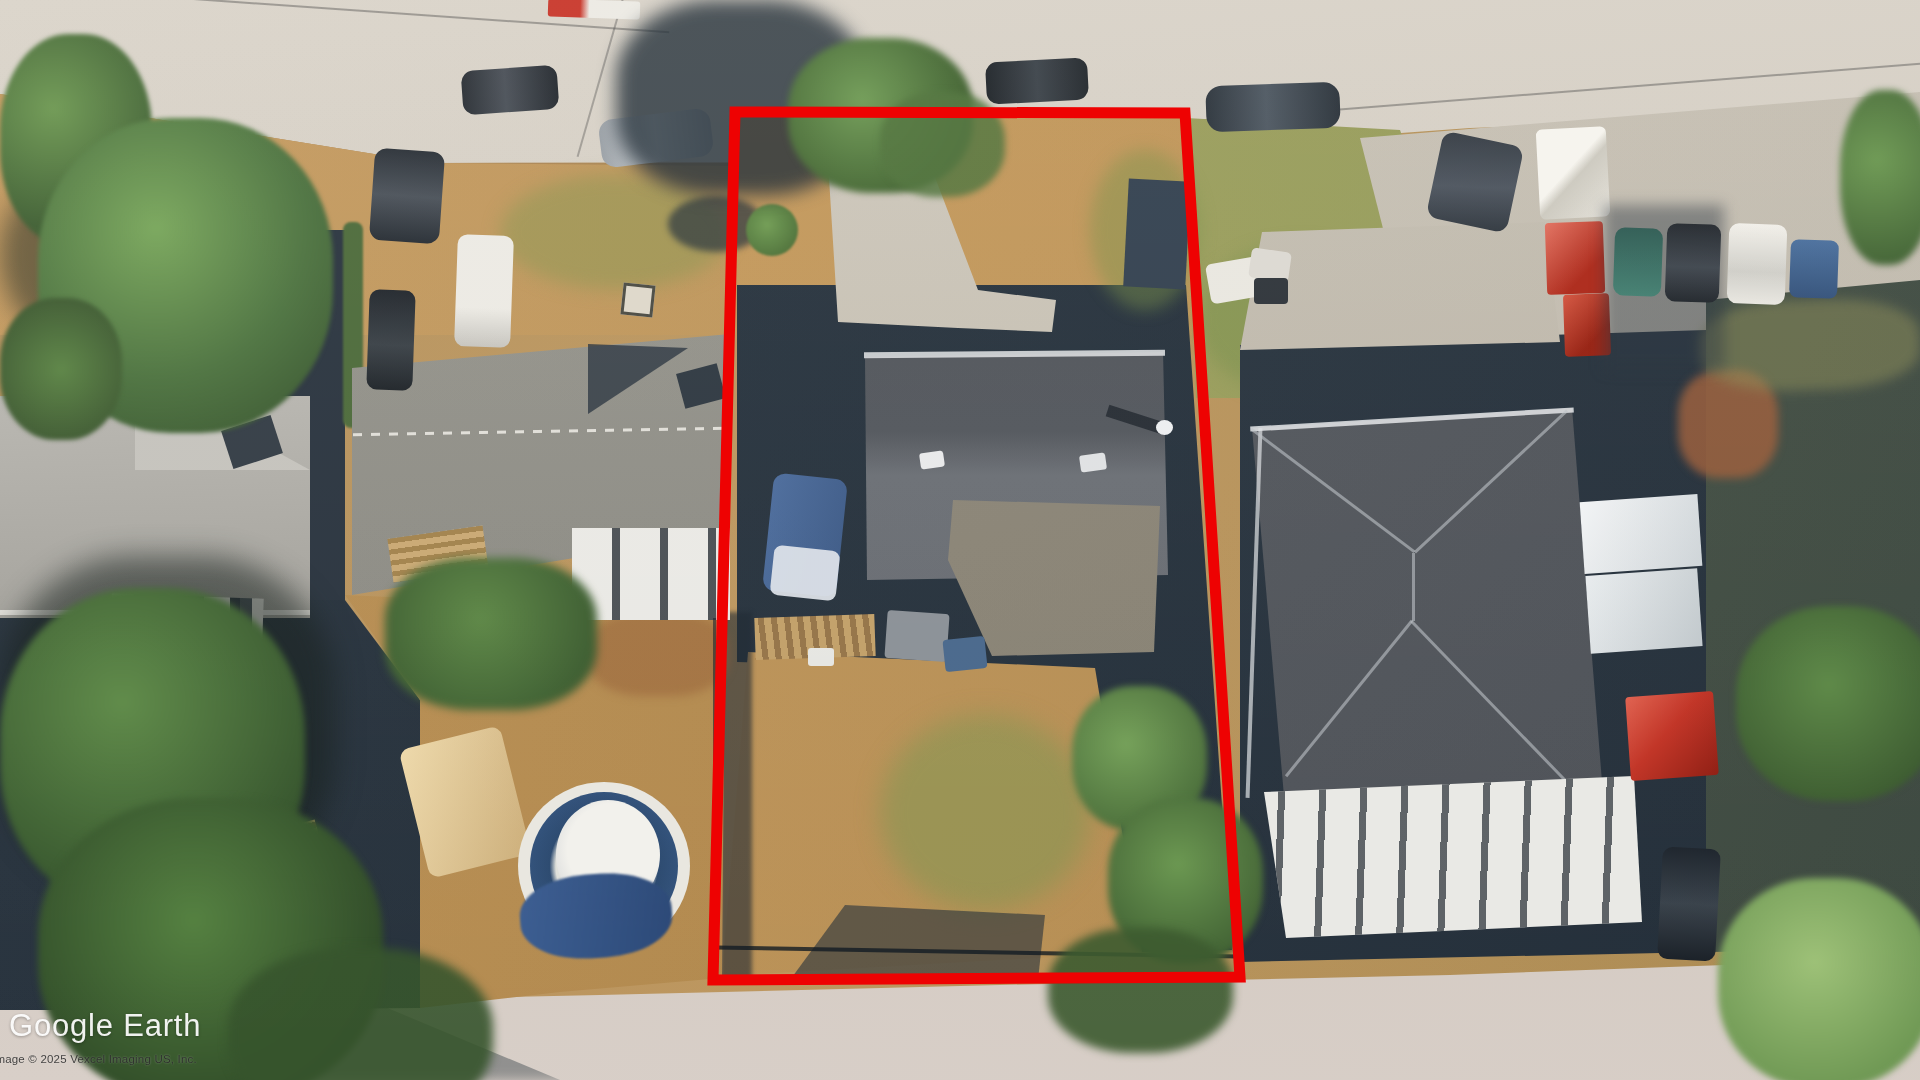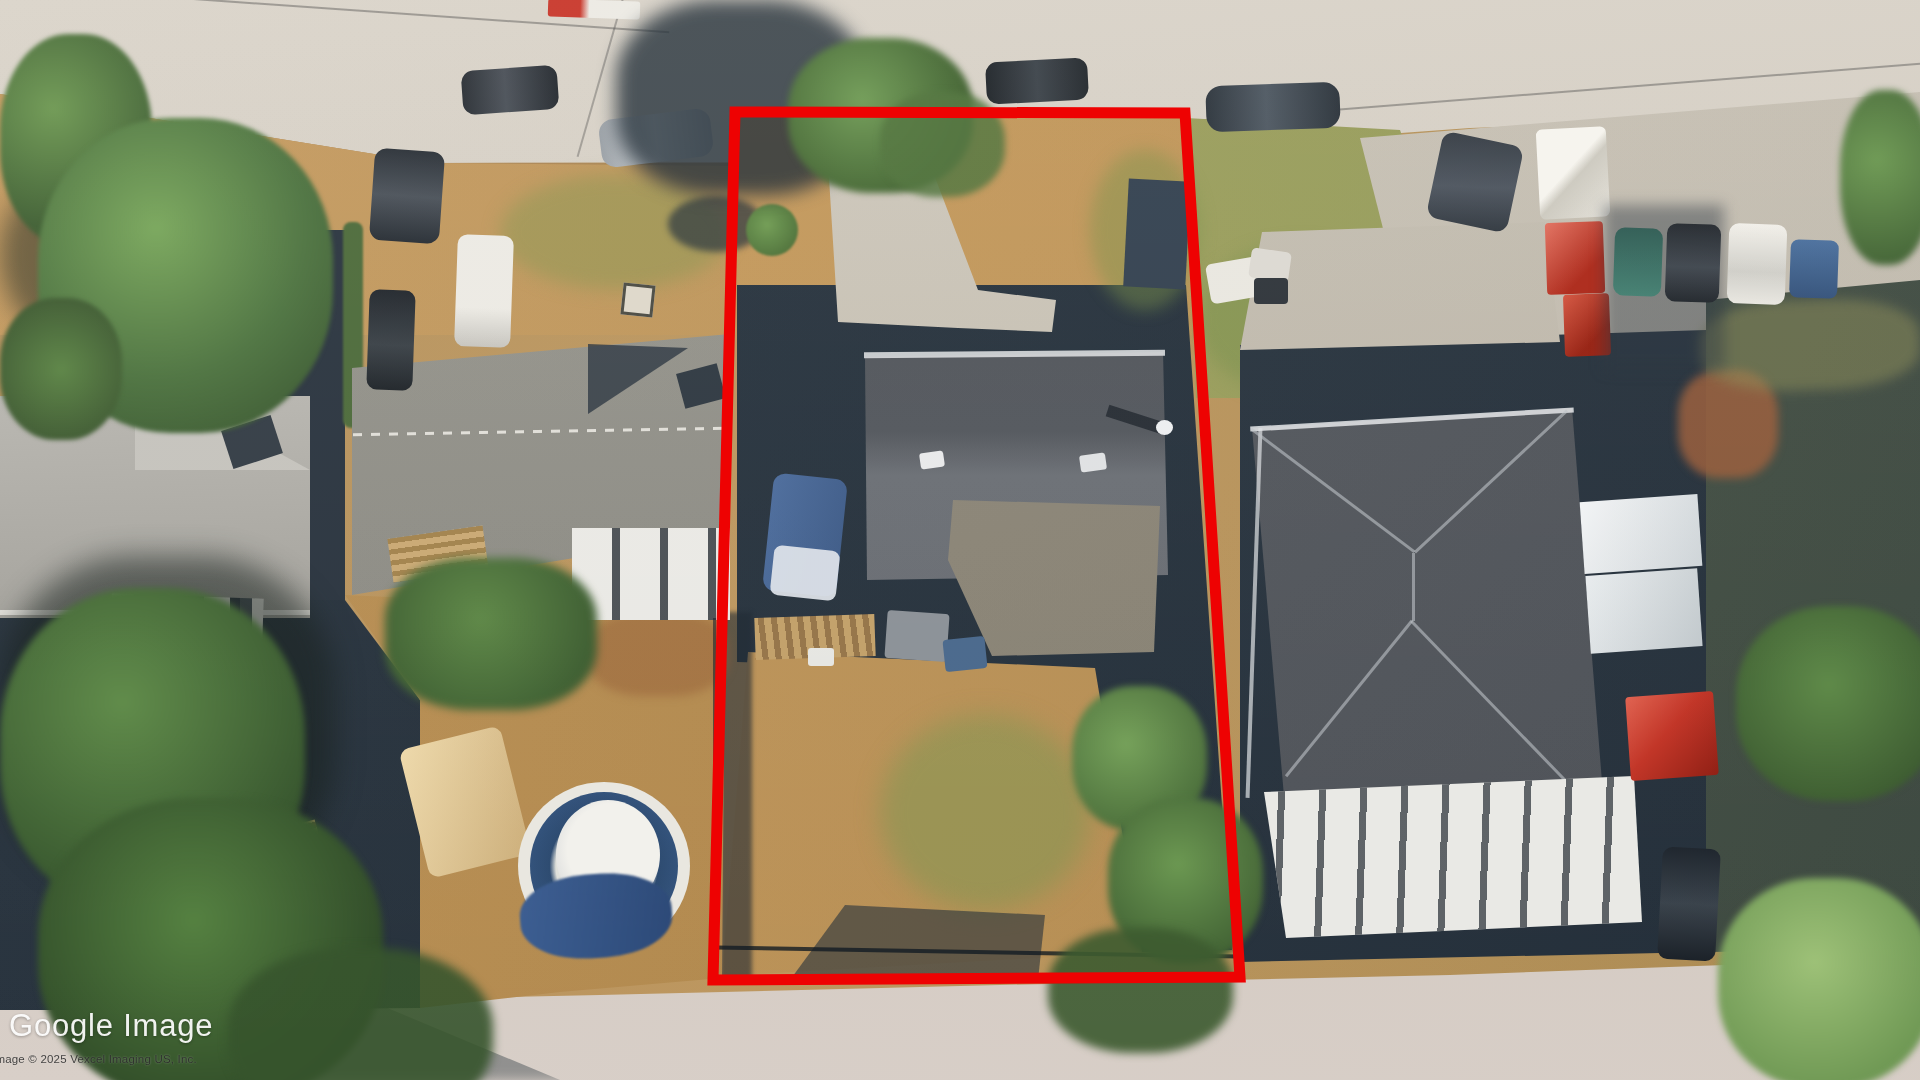--- a/index.html
+++ b/index.html
@@ -143,15 +143,15 @@
       <div class="ly" style="z-index: 119; left: 1840px; top: 90px; width: 92px; height: 175px; background: radial-gradient(circle at 40% 40%, rgb(106, 151, 80), rgb(58, 90, 46)); border-radius: 45%; filter: blur(3px);"></div>
       <div class="ly" style="z-index: 120; left: 1736px; top: 606px; width: 205px; height: 195px; background: radial-gradient(circle at 45% 40%, rgb(92, 136, 70), rgb(49, 77, 40)); border-radius: 45%; filter: blur(3px);"></div>
       <div class="ly" style="z-index: 121; left: 1718px; top: 878px; width: 215px; height: 210px; background: radial-gradient(circle at 45% 40%, rgb(157, 193, 119), rgb(95, 138, 72)); border-radius: 45%; filter: blur(3px);"></div>
       <div class="ly" style="z-index: 122; left: 0px; top: 0px; width: 1920px; height: 1080px; background: linear-gradient(rgba(255, 250, 240, 0.05), rgba(255, 255, 255, 0));"></div>
     </div>
 
   <svg class="outline-svg" viewBox="0 0 1920 1080">
     <polygon class="outline-poly" points="735,112 1185,113 1240,977 713,980" stroke="#ee0202" stroke-width="11"></polygon>
   </svg>
 
-  <div class="wm-logo">Google Image</div>
+  <div class="wm-logo">Google Earth</div>
   <div class="copyright">Image © 2025 Vexcel Imaging US, Inc.</div>
 </div>
 
 </body></html>

